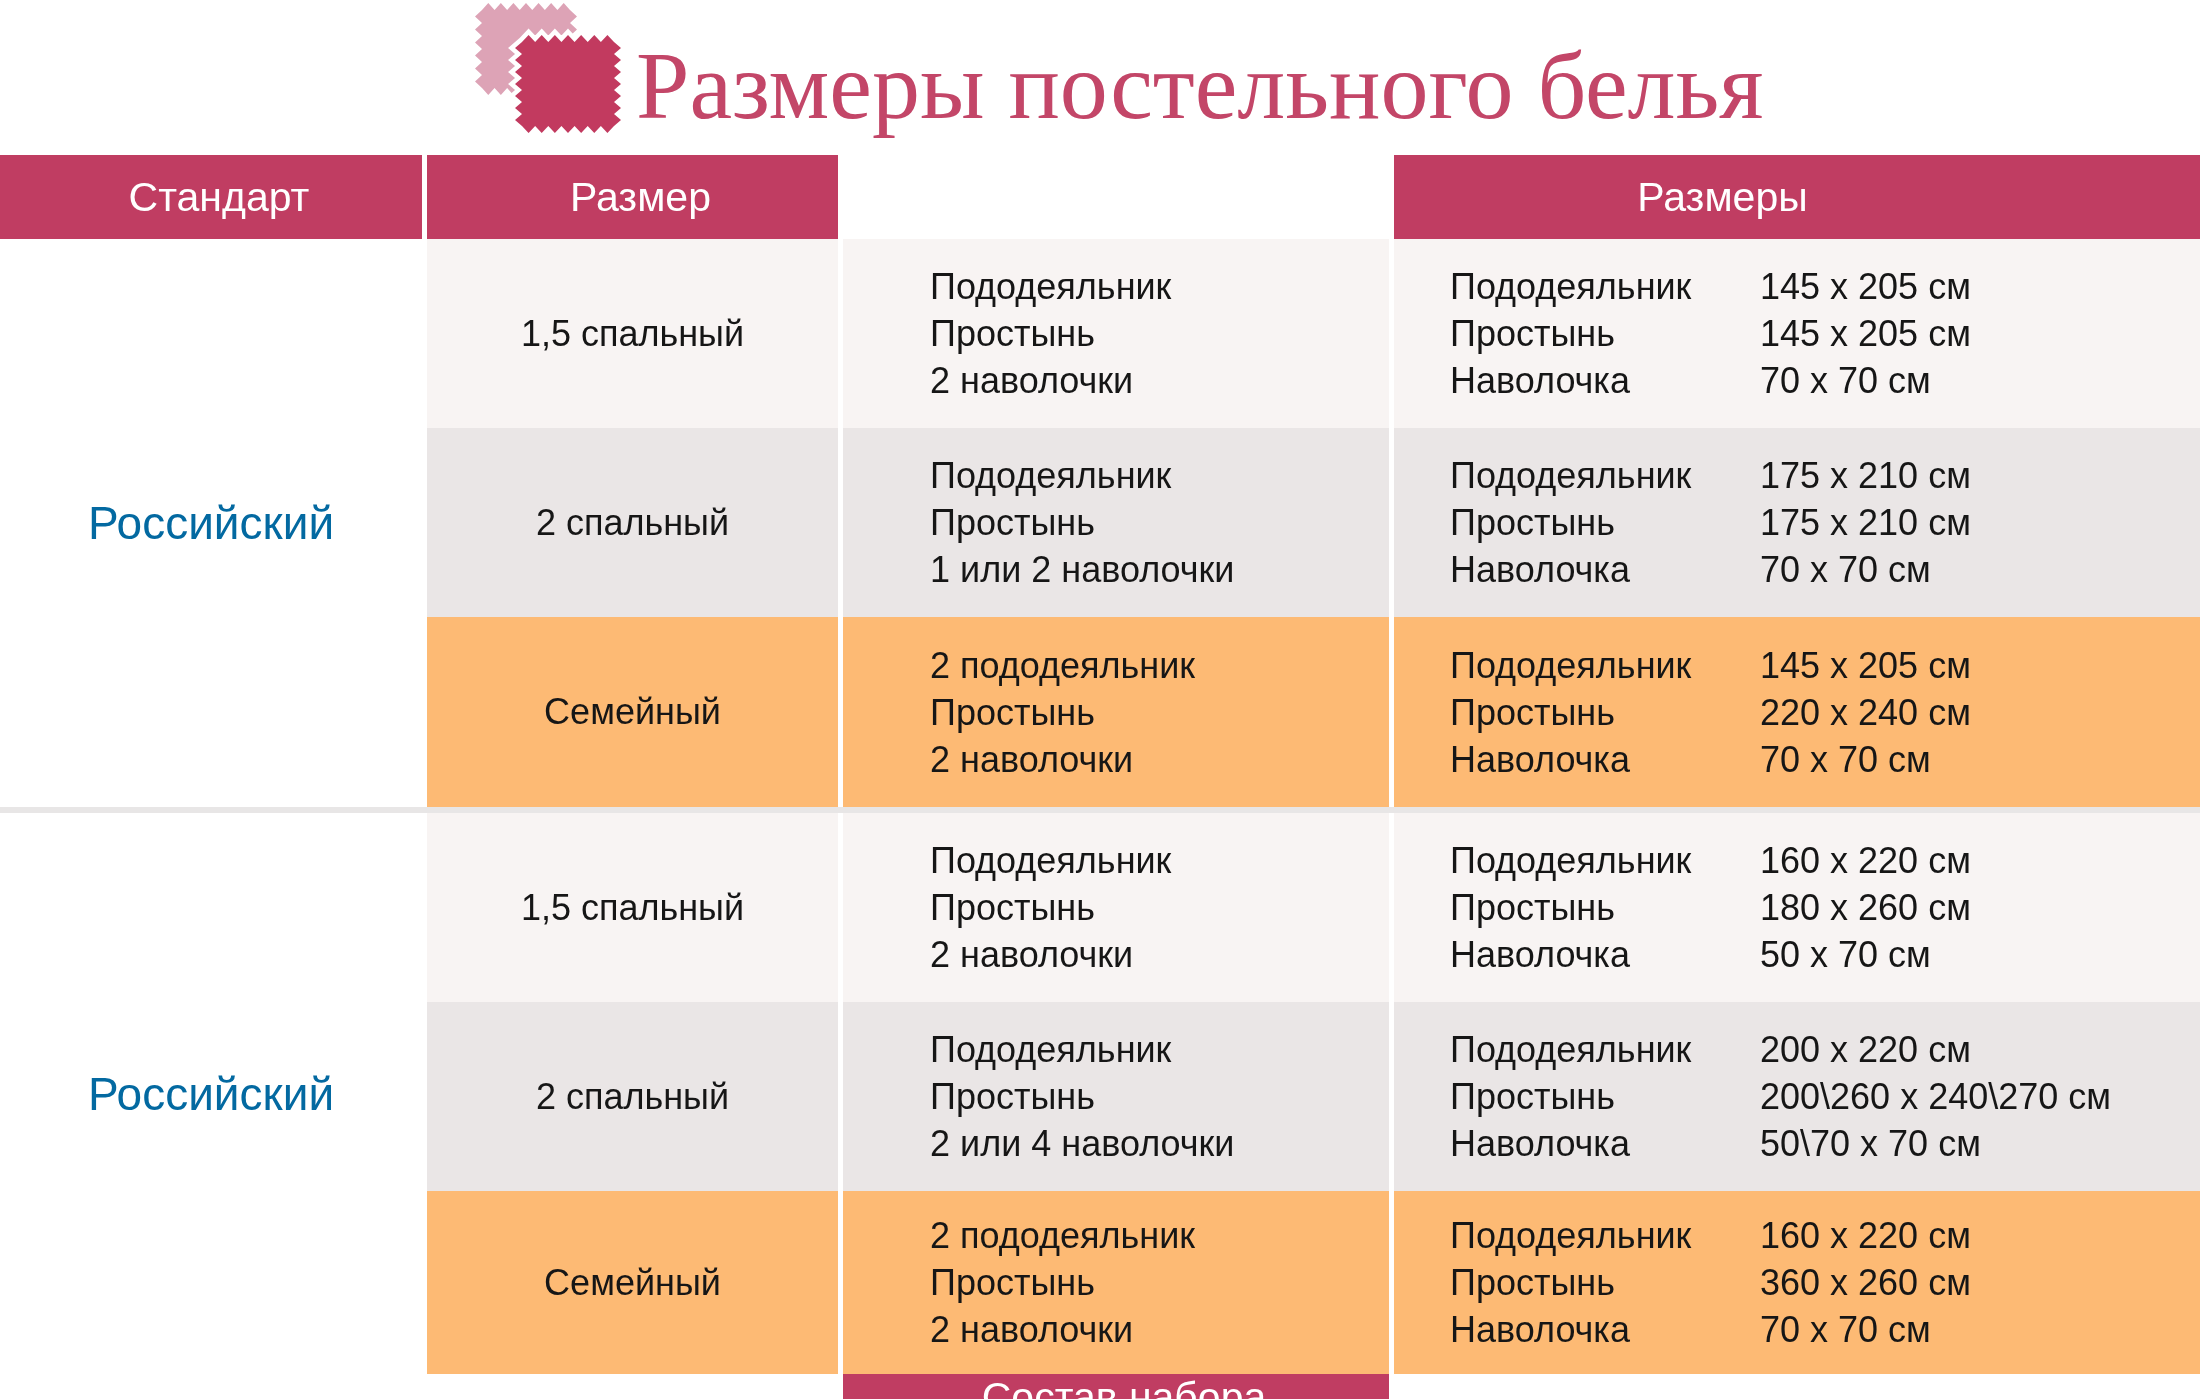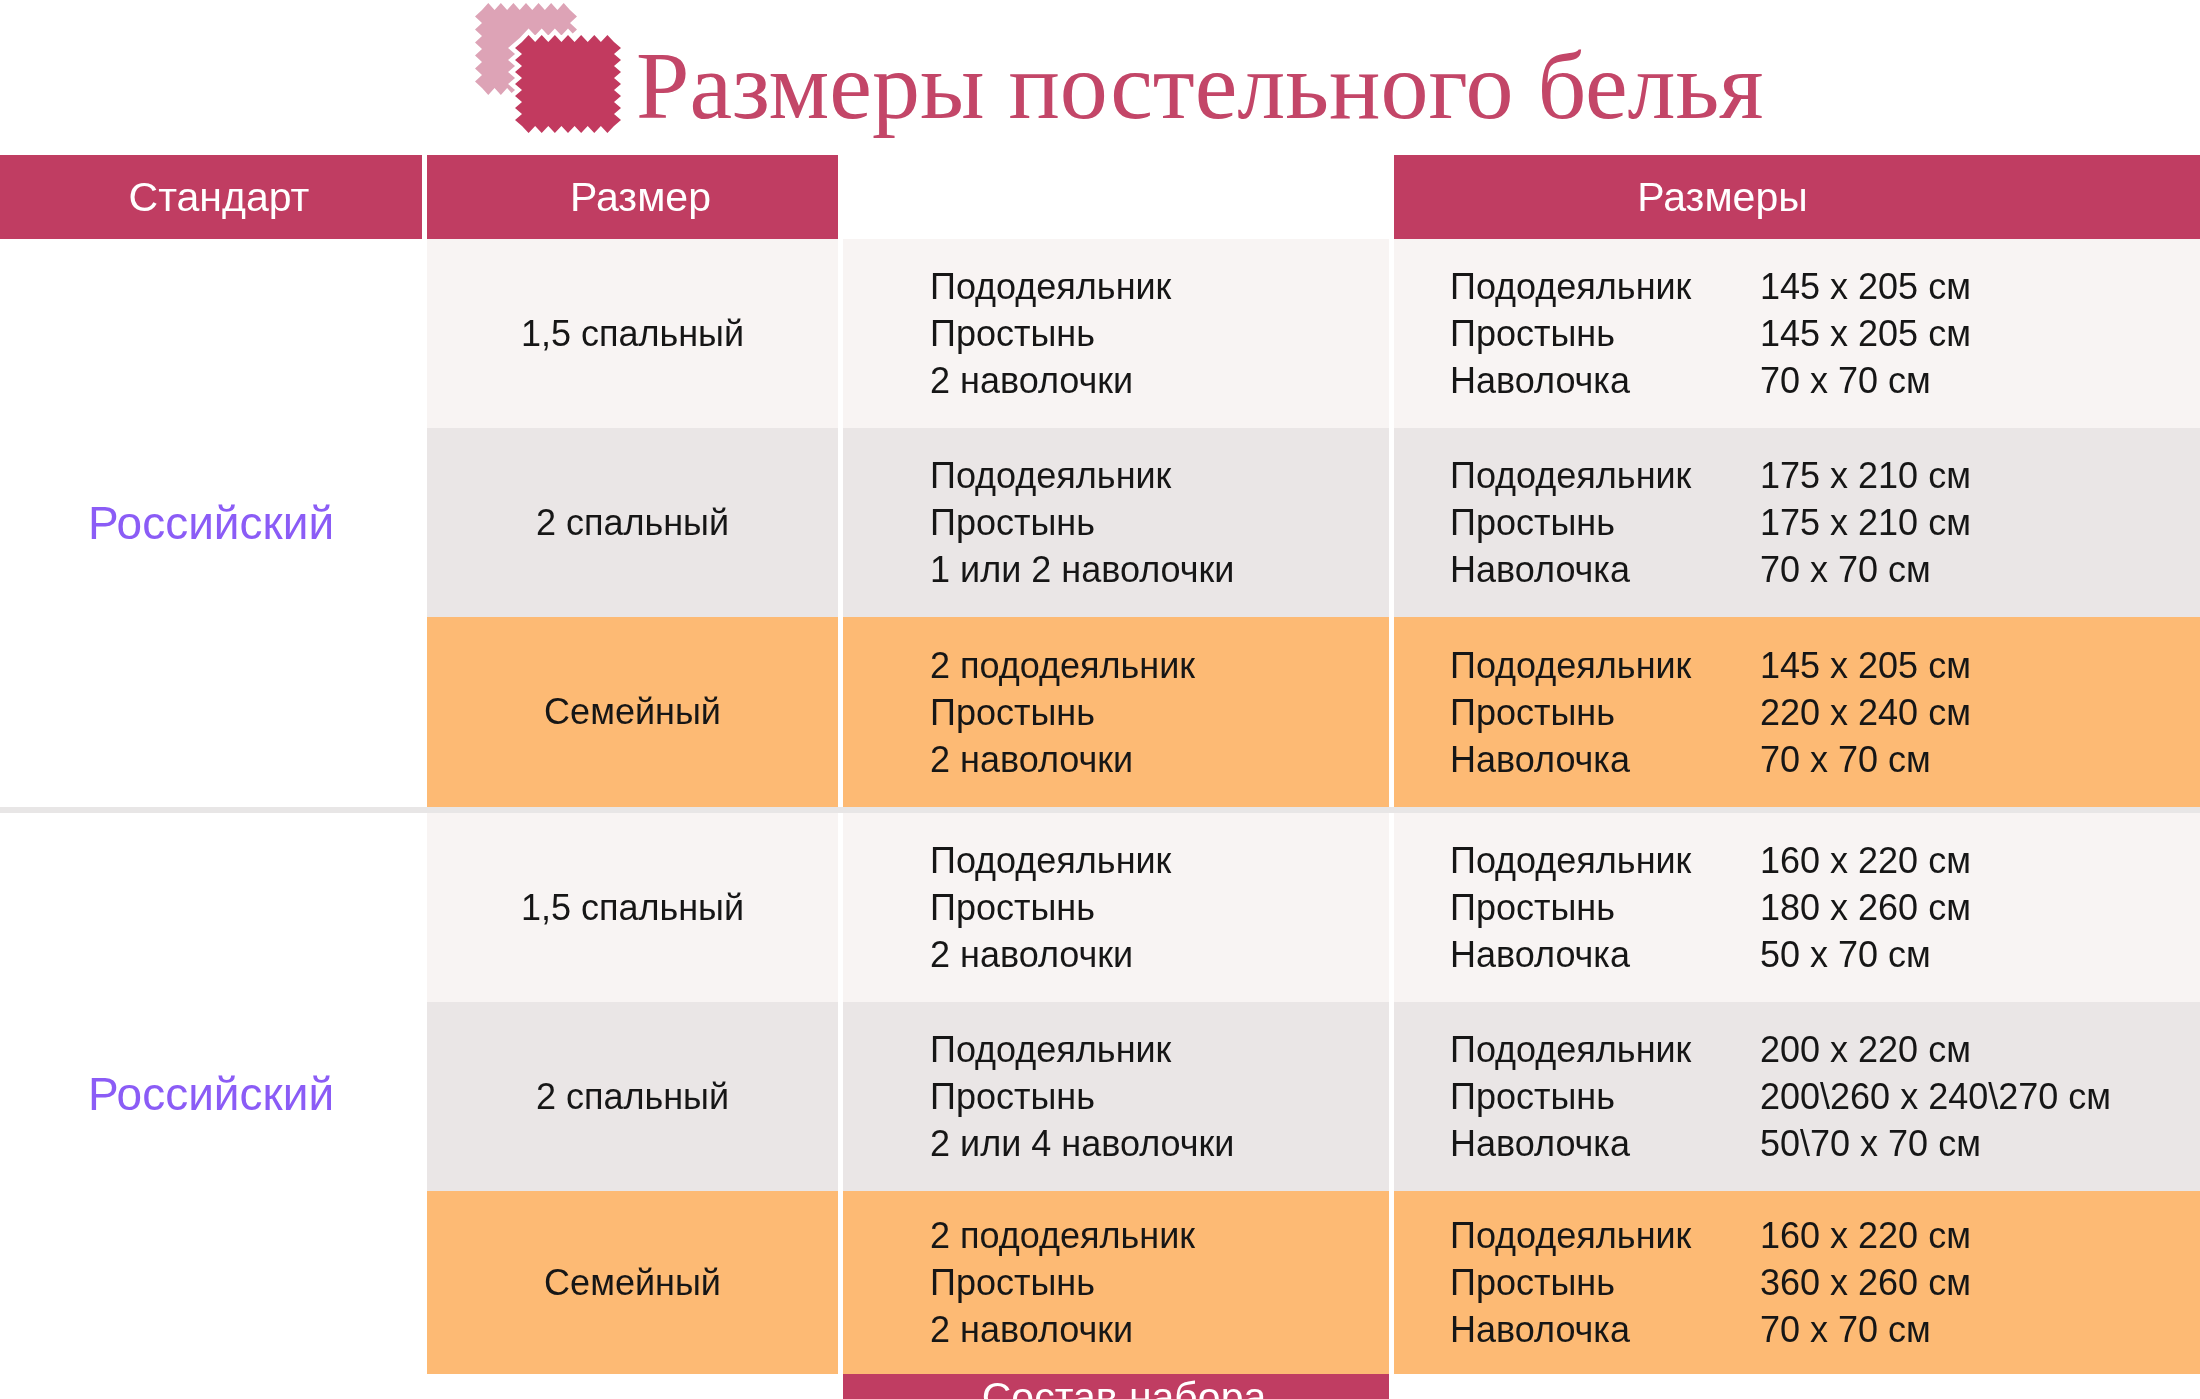--- a/index.html
+++ b/index.html
@@ -22,21 +22,21 @@
     grid-template-rows:84px 189px 189px 190px 6px 189px 189px 183px;
     column-gap:5px;row-gap:0;
     width:2200px;
   }
   .hcell{
     background:#c03d62;color:#ffffff;font-size:41px;
     display:flex;align-items:center;justify-content:center;padding-left:16px;
   }
   .hcell.h4{padding-right:165px}
   .gcell{
-    background:#ffffff;color:#8b5cf6;font-size:46px;
+    background:#ffffff;color:#0369a1;font-size:46px;
     display:flex;align-items:center;justify-content:center;
   }
   .ru{grid-row:2/5;grid-column:1}
   .eu{grid-row:6/9;grid-column:1}
   .sep{grid-row:5;grid-column:1/-1;background:#e8e6e6}
   .r1{grid-row:2}.r2{grid-row:3}.r3{grid-row:4}
   .r4{grid-row:6}.r5{grid-row:7}.r6{grid-row:8}
   .c2{grid-column:2}.c3{grid-column:3}.c4{grid-column:4}
   .bgA{background:#f8f4f3}
   .bgB{background:#eae6e6}

